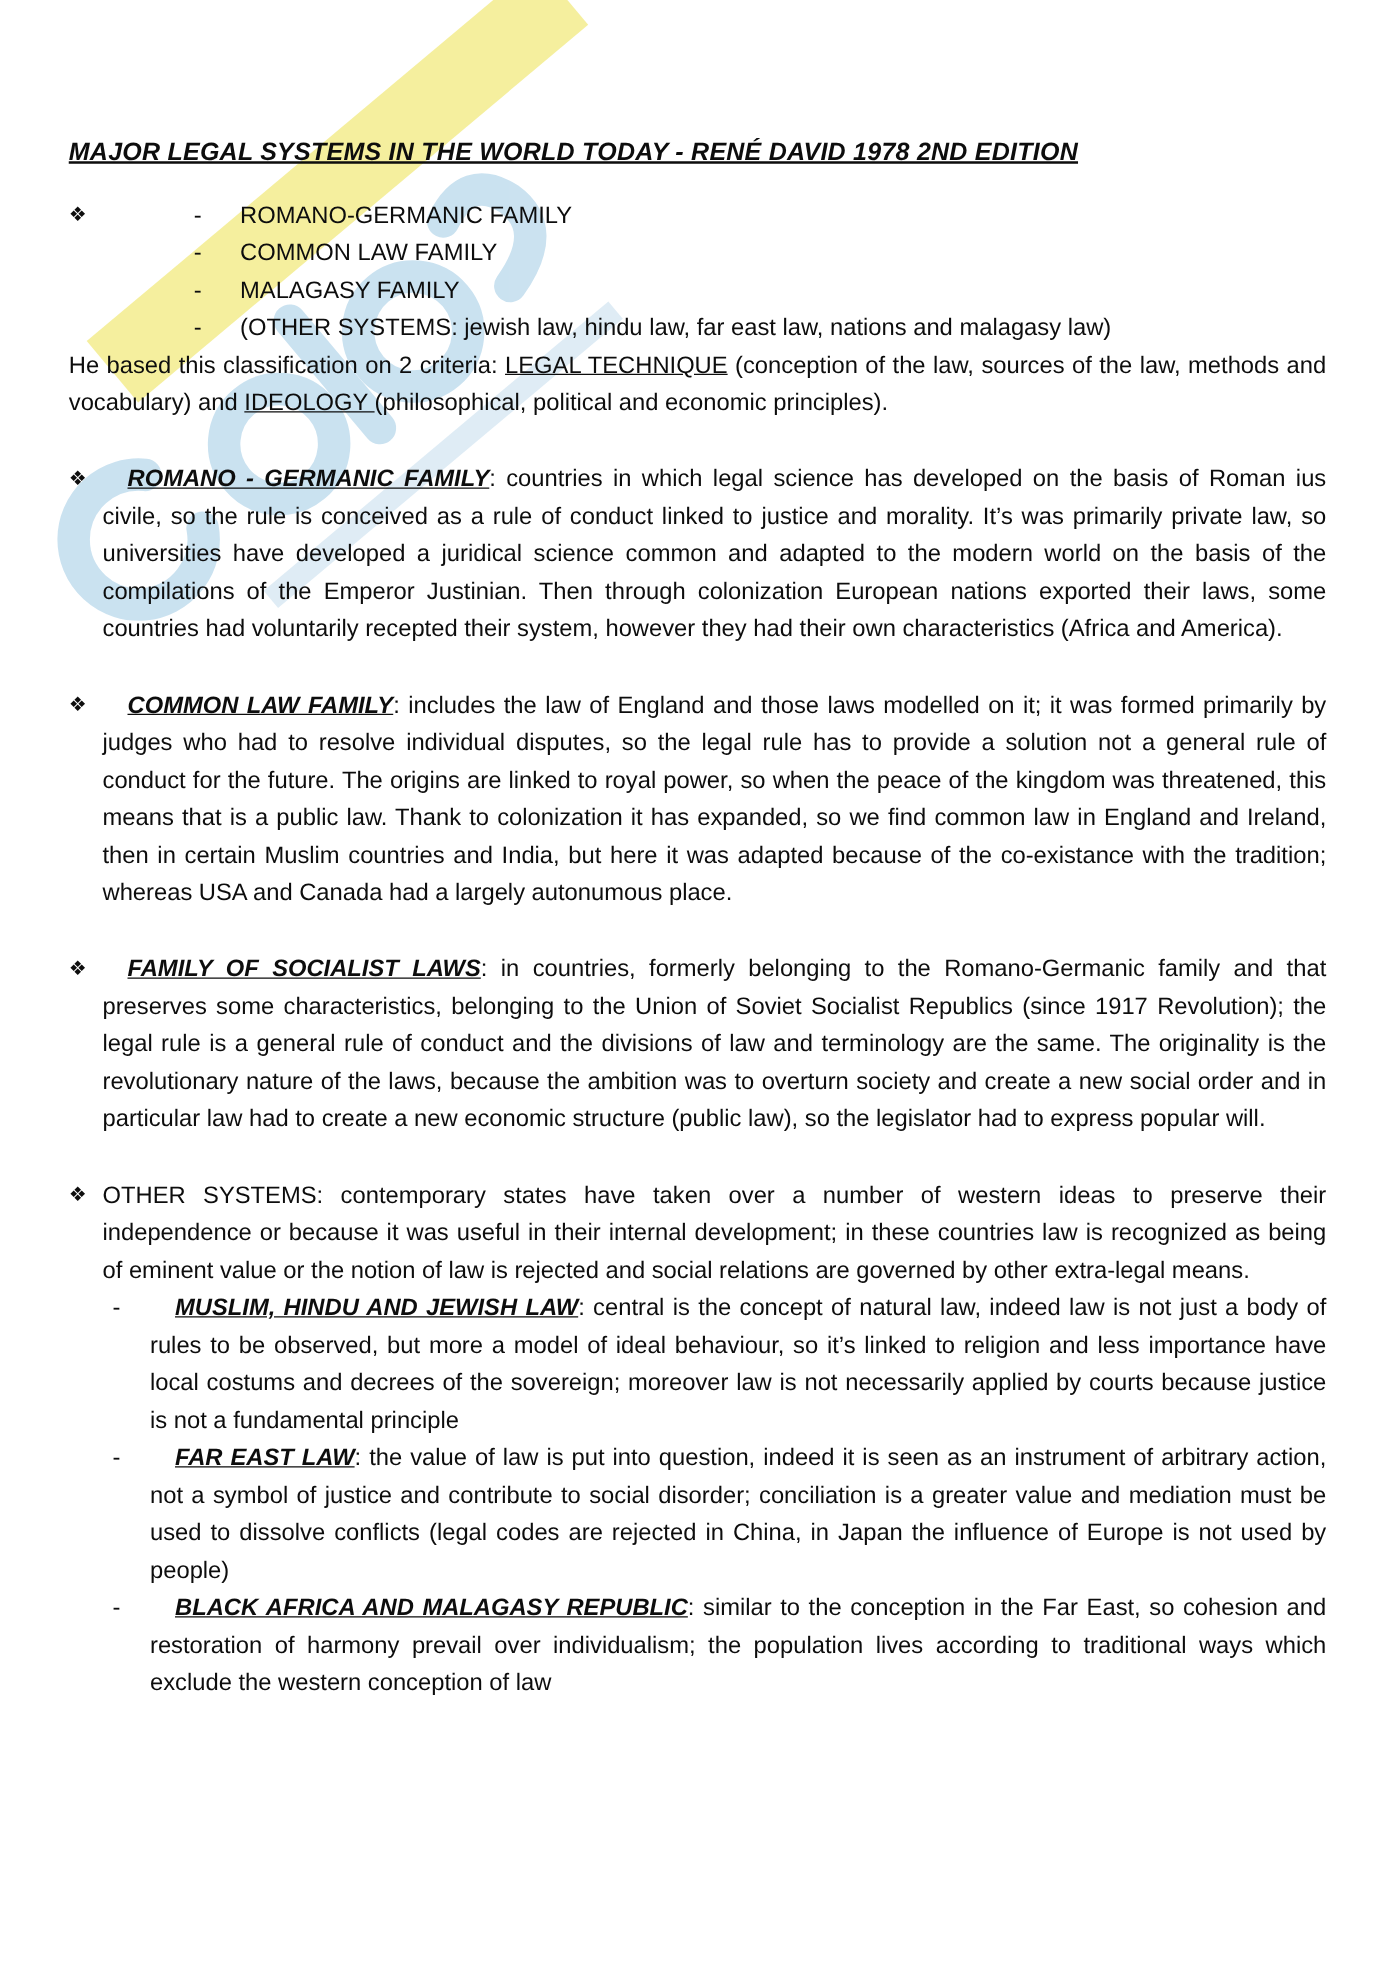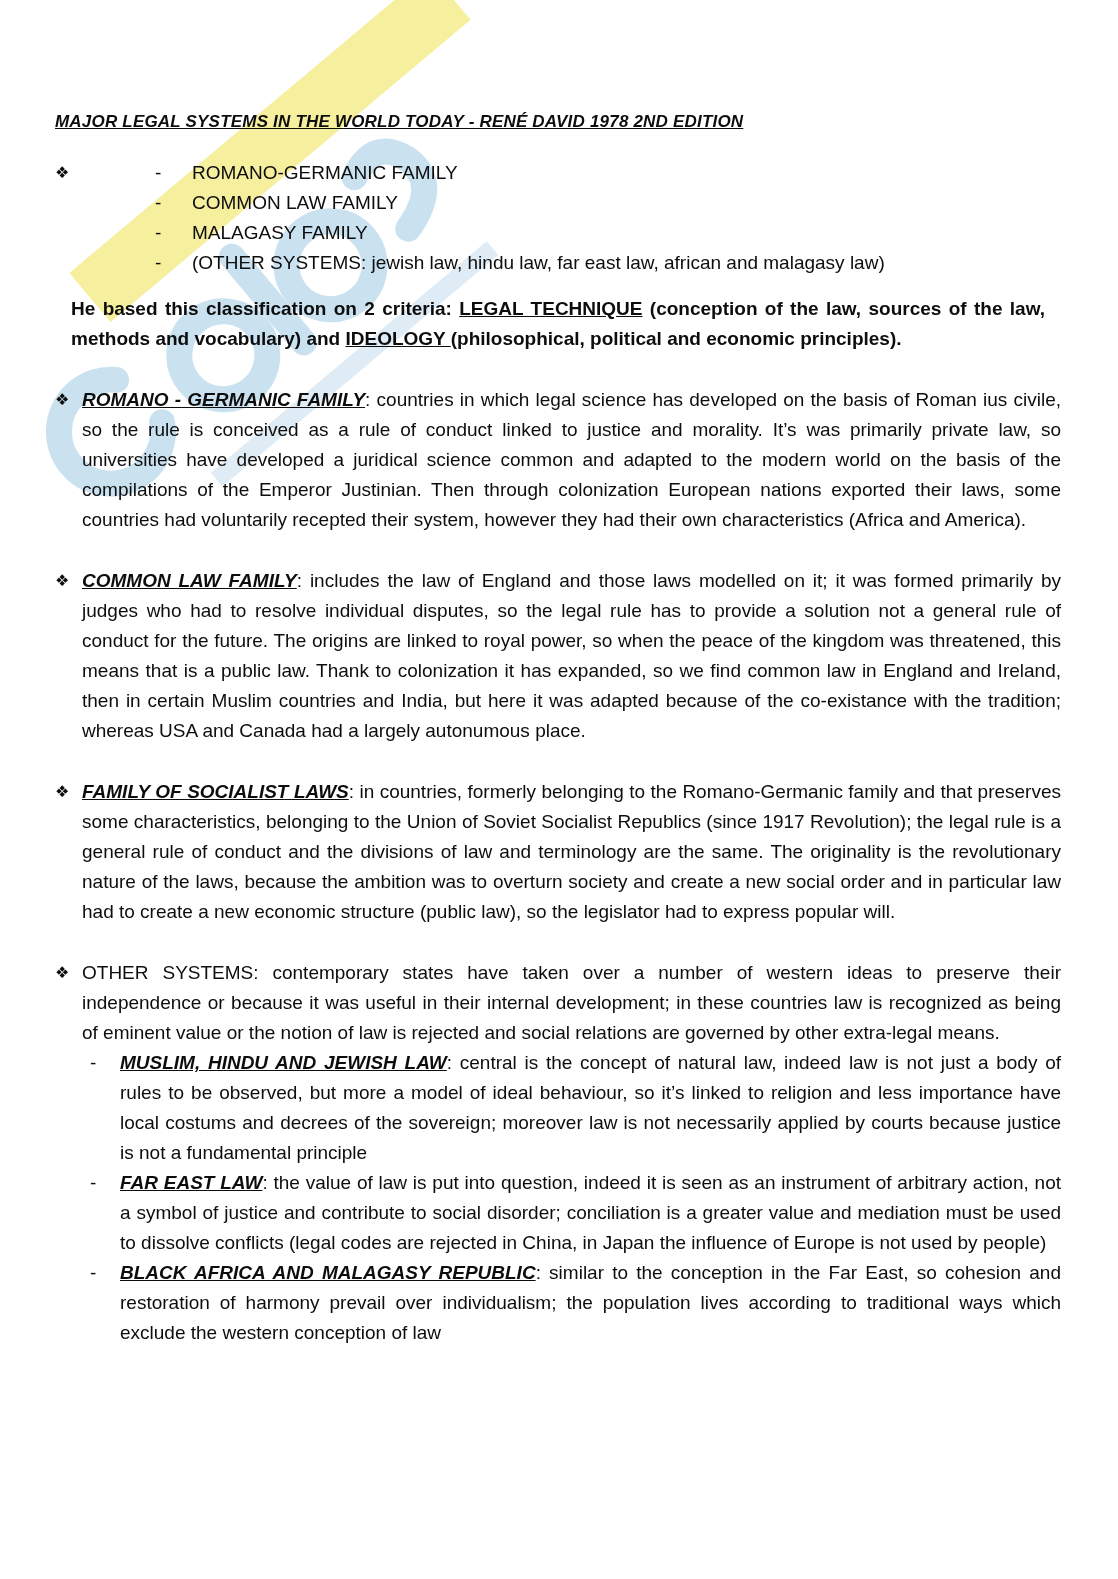--- a/index.html
+++ b/index.html
@@ -21,21 +21,21 @@
     top: -10px;
     z-index: 0;
     pointer-events: none;
   }
   .content {
     position: relative;
     z-index: 1;
     padding: 108px 57px 0 55px;
   }
   .title {
-    font-size: 17px;
+    font-size: 20px;
     line-height: 28px;
     font-weight: bold;
     font-style: italic;
     text-decoration: underline;
     letter-spacing: 0.2px;
     margin: 0 0 22px 0;
   }
   .hang {
     position: relative;
     padding-left: 27px;
@@ -43,26 +43,27 @@
   }
   .bullet {
     position: absolute;
     left: 0;
     top: 0;
     font-size: 16px;
   }
   .families { margin-left: 100px; }
   .family-row { position: relative; padding-left: 37px; }
   .family-row .dash { position: absolute; left: 0; }
-  .para-justify { text-align: justify; margin: 16px; font-weight: bold; }
+  .para-justify { text-align: justify; margin: 0; }
   .section { margin-top: 31px; }
   .term {
     font-weight: bold;
     font-style: italic;
     text-decoration: underline;
+    margin-left: 20px;
   }
   .ul { text-decoration: underline; }
   .subitem {
     position: relative;
     padding-left: 38px;
     text-align: justify;
   }
   .subitem .dash { position: absolute; left: 8px; }
 </style>
 </head>
@@ -87,21 +88,21 @@
   <div class="content">
 
     <h1 class="title">MAJOR LEGAL SYSTEMS IN THE WORLD TODAY - RENÉ DAVID 1978 2ND EDITION</h1>
 
     <div class="hang"><span class="bullet">❖</span></div>
 
     <div class="families">
       <div class="family-row"><span class="dash">-</span><span>ROMANO-GERMANIC FAMILY</span></div>
       <div class="family-row"><span class="dash">-</span><span>COMMON LAW FAMILY</span></div>
       <div class="family-row"><span class="dash">-</span><span>MALAGASY FAMILY</span></div>
-      <div class="family-row"><span class="dash">-</span><span>(OTHER SYSTEMS: jewish law, hindu law, far east law, african and malagasy law)</span></div>
+      <div class="family-row"><span class="dash">-</span><span>(OTHER SYSTEMS: jewish law, hindu law, far east law, nations and malagasy law)</span></div>
     </div>
 
     <p class="para-justify"><span>He based this classification on 2 criteria: </span><span class="ul">LEGAL TECHNIQUE</span><span> (conception of the law, sources of the law, methods and vocabulary) and </span><span class="ul">IDEOLOGY </span><span>(philosophical, political and economic principles).</span></p>
 
     <div class="section hang"><span class="bullet">❖</span><span class="term">ROMANO - GERMANIC FAMILY</span><span>: countries in which legal science has developed on the basis of Roman ius civile, so the rule is conceived as a rule of conduct linked to justice and morality. It’s was primarily private law, so universities have developed a juridical science common and adapted to the modern world on the basis of the compilations of the Emperor Justinian. Then through colonization European nations exported their laws, some countries had voluntarily recepted their system, however they had their own characteristics (Africa and America).</span></div>
 
     <div class="section hang"><span class="bullet">❖</span><span class="term">COMMON LAW FAMILY</span><span>: includes the law of England and those laws modelled on it; it was formed primarily by judges who had to resolve individual disputes, so the legal rule has to provide a solution not a general rule of conduct for the future. The origins are linked to royal power, so when the peace of the kingdom was threatened, this means that is a public law. Thank to colonization it has expanded, so we find common law in England and Ireland, then in certain Muslim countries and India, but here it was adapted because of the co-existance with the tradition; whereas USA and Canada had a largely autonumous place.</span></div>
 
     <div class="section hang"><span class="bullet">❖</span><span class="term">FAMILY OF SOCIALIST LAWS</span><span>: in countries, formerly belonging to the Romano-Germanic family and that preserves some characteristics, belonging to the Union of Soviet Socialist Republics (since 1917 Revolution); the legal rule is a general rule of conduct and the divisions of law and terminology are the same. The originality is the revolutionary nature of the laws, because the ambition was to overturn society and create a new social order and in particular law had to create a new economic structure (public law), so the legislator had to express popular will.</span></div>
 

